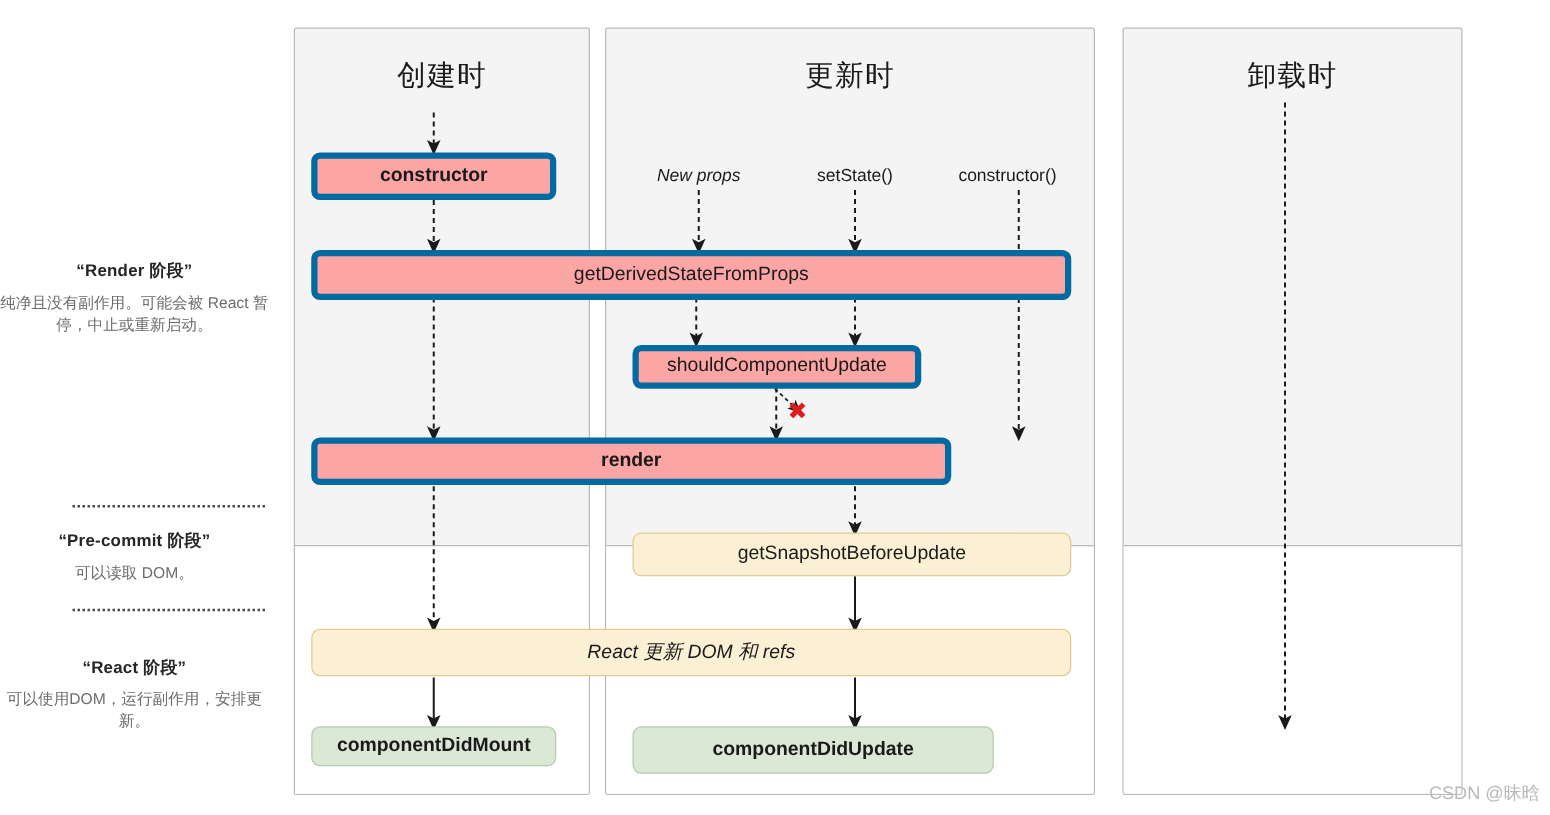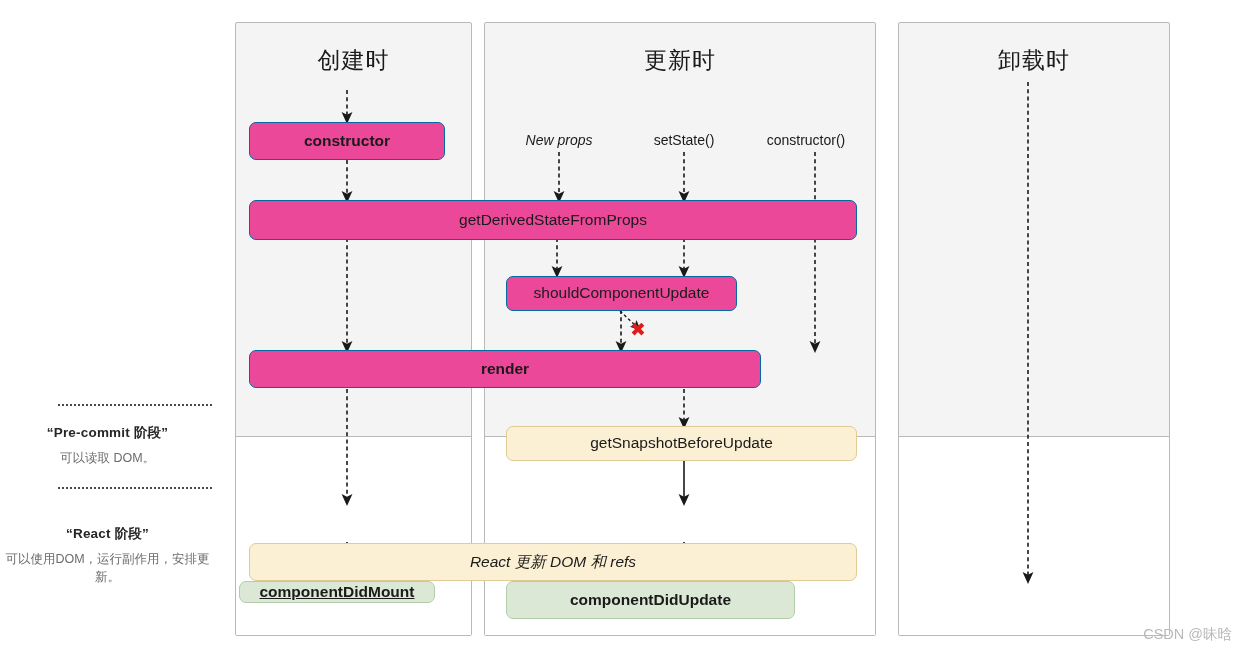--- a/index.html
+++ b/index.html
@@ -87,21 +87,21 @@
     box-sizing: border-box;
     border-radius: 7px;
     display: flex;
     align-items: center;
     justify-content: center;
     font-size: 15.5px;
     color: #1a1a1a;
     text-align: center;
     line-height: 1.2;
   }
-  .node.blue   { background: #ec4899; border: 1px solid #0369a1; text-align: center; }
+  .node.blue   { background: #fca5a5; border: 5px solid #0369a1; text-align: center; }
   .node.yellow { background: #fbf0d3; border: 1px solid #dfcb93; }
   .node.green  { background: #dce8d6; border: 1px solid #b4ccaa; }
   .node.bold   { font-weight: bold; }
   .node.italic { font-style: italic; }
 
   
   .trigger {
     position: absolute;
     text-align: center;
     font-size: 14px;
@@ -152,20 +152,24 @@
   <div class="panel" id="panel-update">
     <div class="panel-white-bottom" style="height:199px;"></div>
     <div class="panel-title">更新时</div>
   </div>
 
   <div class="panel" id="panel-unmount">
     <div class="panel-white-bottom" style="height:199px;"></div>
     <div class="panel-title">卸载时</div>
   </div>
 
+  <div class="phase" style="top:208px;">
+    <div class="phase-title">“Render 阶段”</div>
+    <div class="phase-desc">纯净且没有副作用。可能会被 React 暂停，中止或重新启动。</div>
+  </div>
 
   <div class="dotted-rule" style="top:404px;"></div>
 
   <div class="phase" style="top:424px;">
     <div class="phase-title">“Pre-commit 阶段”</div>
     <div class="phase-desc">可以读取 DOM。</div>
   </div>
 
   <div class="dotted-rule" style="top:487px;"></div>
 
@@ -220,22 +224,22 @@
   <div class="node blue bold" style="left:249px; top:122px; width:196px; height:38px;">constructor</div>
 
   <div class="node blue" style="left:249px; top:200px; width:608px; height:40px;">getDerivedStateFromProps</div>
 
   <div class="node blue" style="left:506px; top:276px; width:231px; height:35px;">shouldComponentUpdate</div>
 
   <div class="node blue bold" style="left:249px; top:350px; width:512px; height:38px;">render</div>
 
   <div class="node yellow" style="left:506px; top:426px; width:351px; height:35px;">getSnapshotBeforeUpdate</div>
 
-  <div class="node yellow italic" style="left:249px; top:503px; width:608px; height:38px;margin-top:40px;">React 更新 DOM 和 refs</div>
-
-  <div class="node green bold" style="left:239px; top:581px; width:196px; height:22px;text-decoration:underline;">componentDidMount</div>
+  <div class="node yellow italic" style="left:249px; top:503px; width:608px; height:38px;">React 更新 DOM 和 refs</div>
+
+  <div class="node green bold" style="left:249px; top:581px; width:196px; height:32px;">componentDidMount</div>
 
   <div class="node green bold" style="left:506px; top:581px; width:289px; height:38px;">componentDidUpdate</div>
 
 
   <div class="watermark">CSDN @昧晗</div>
 
 </div>
 
 </body></html>

